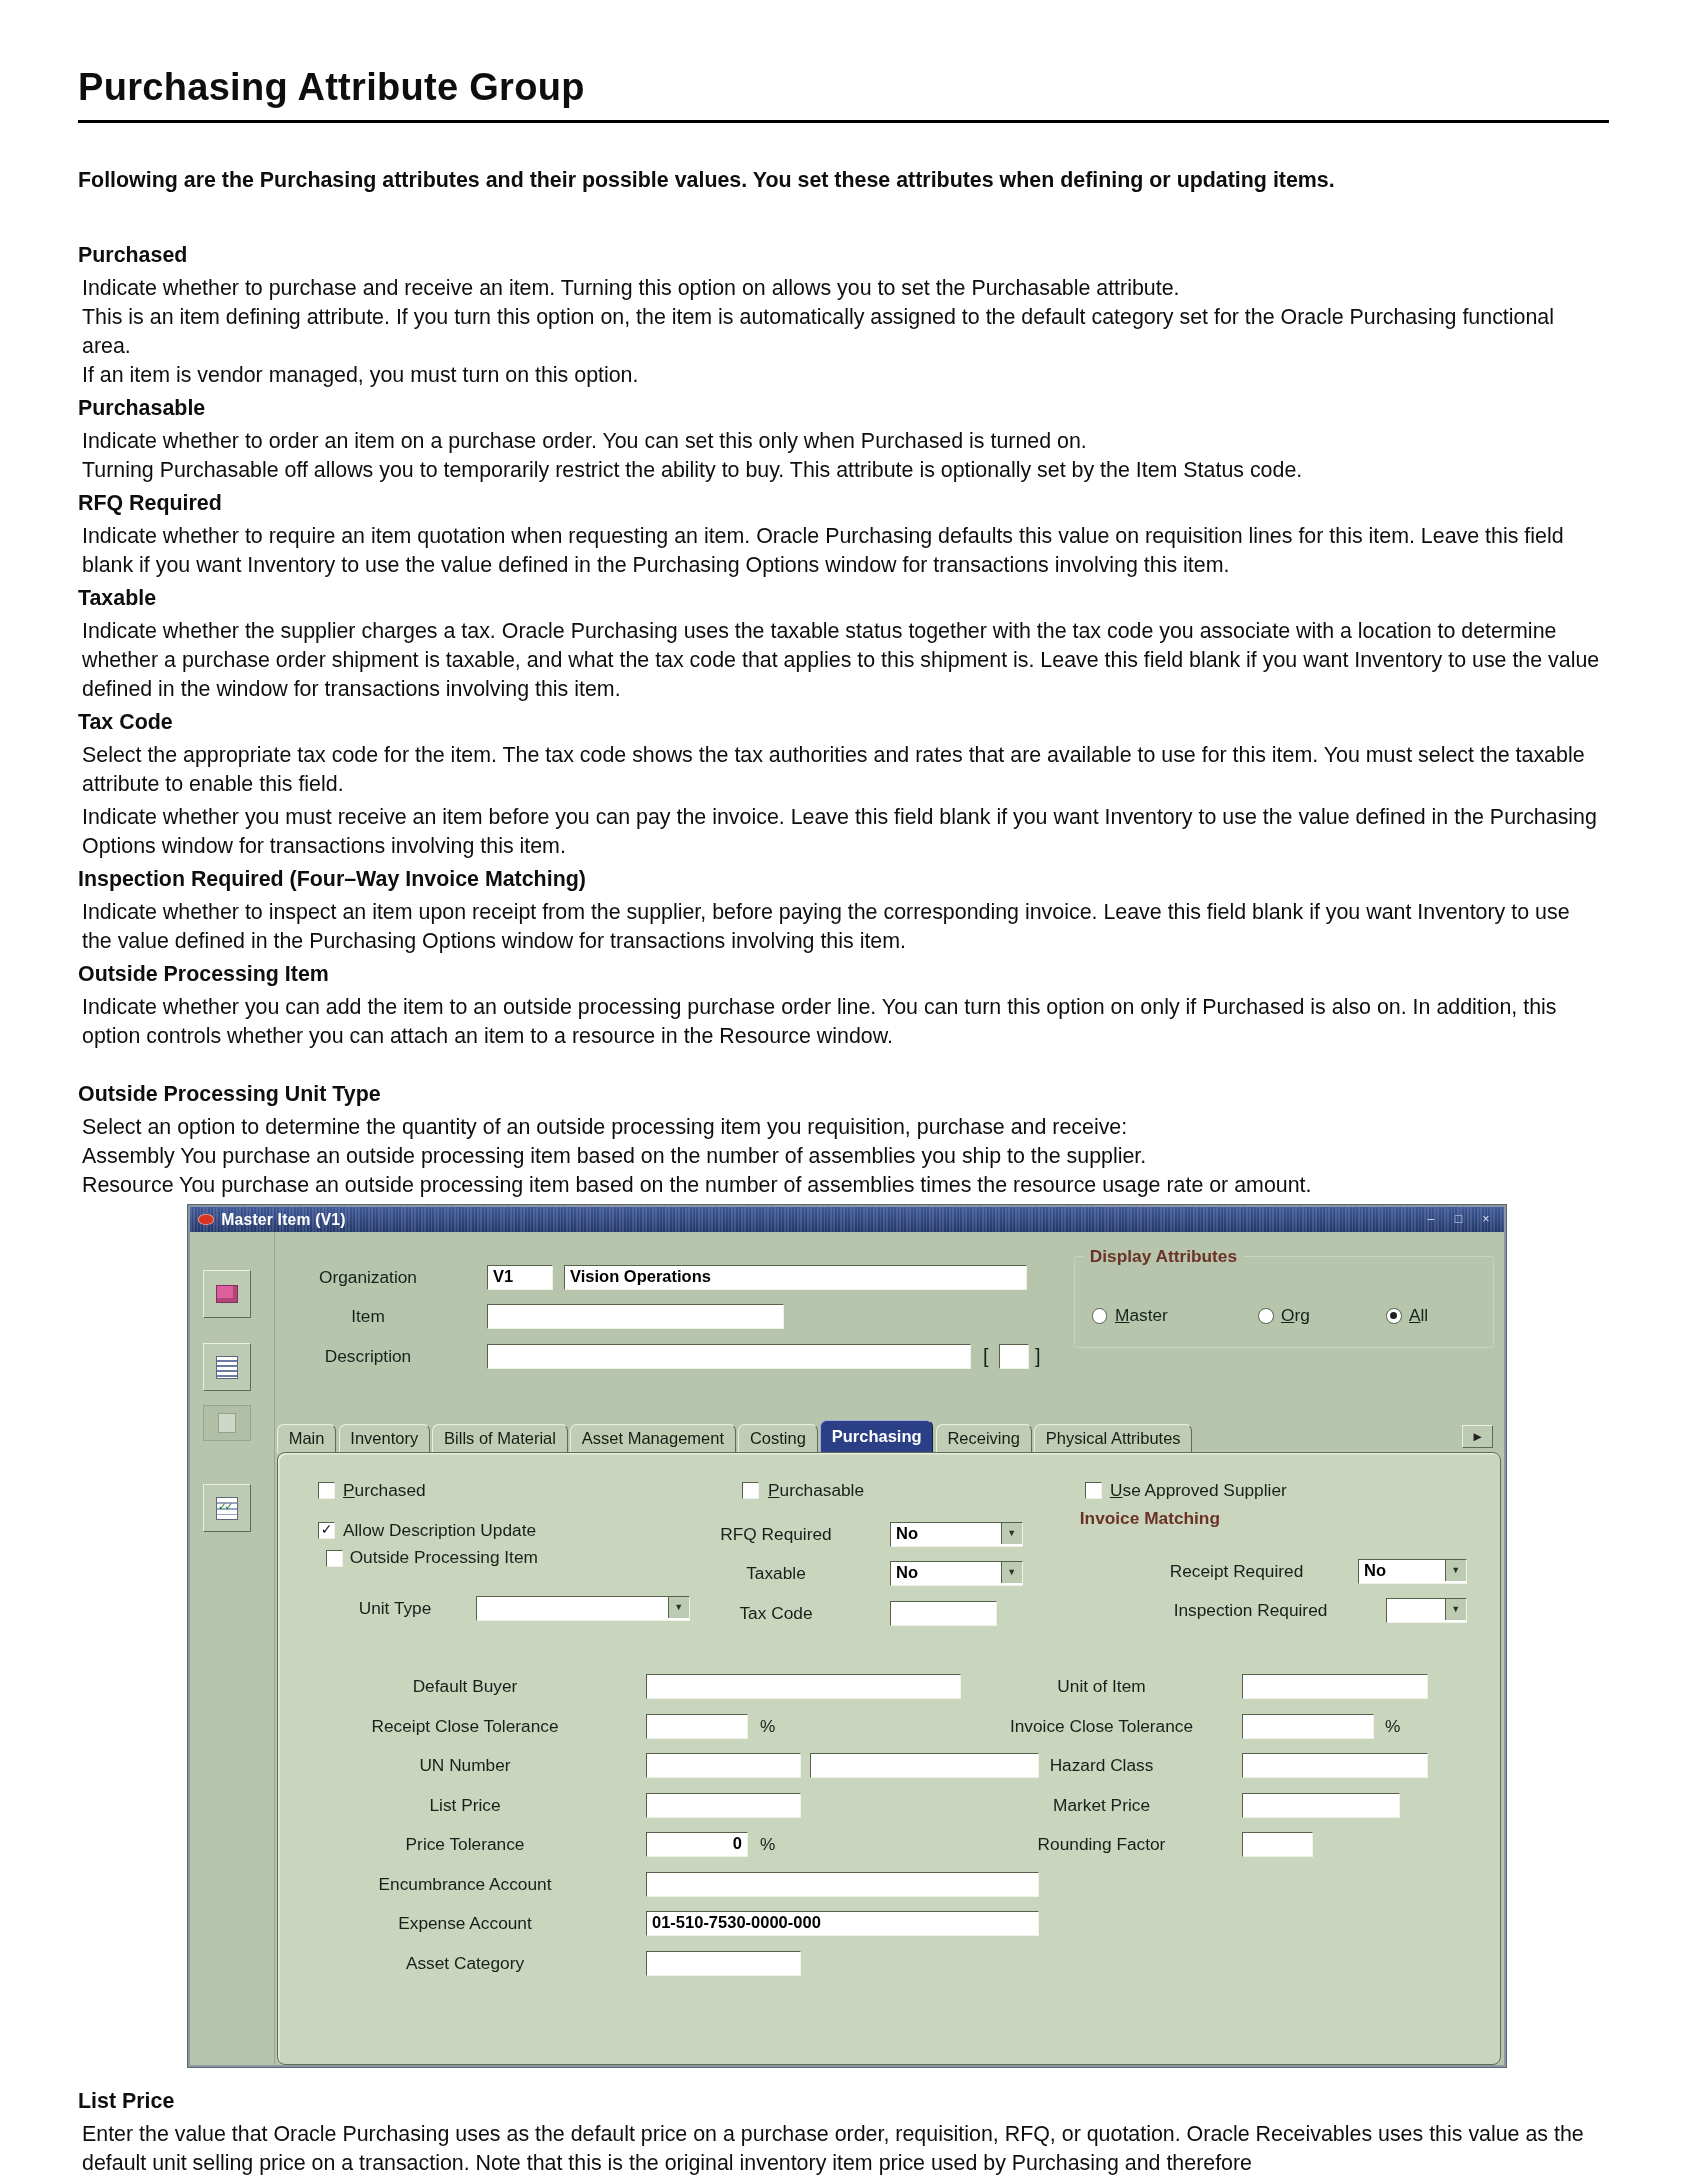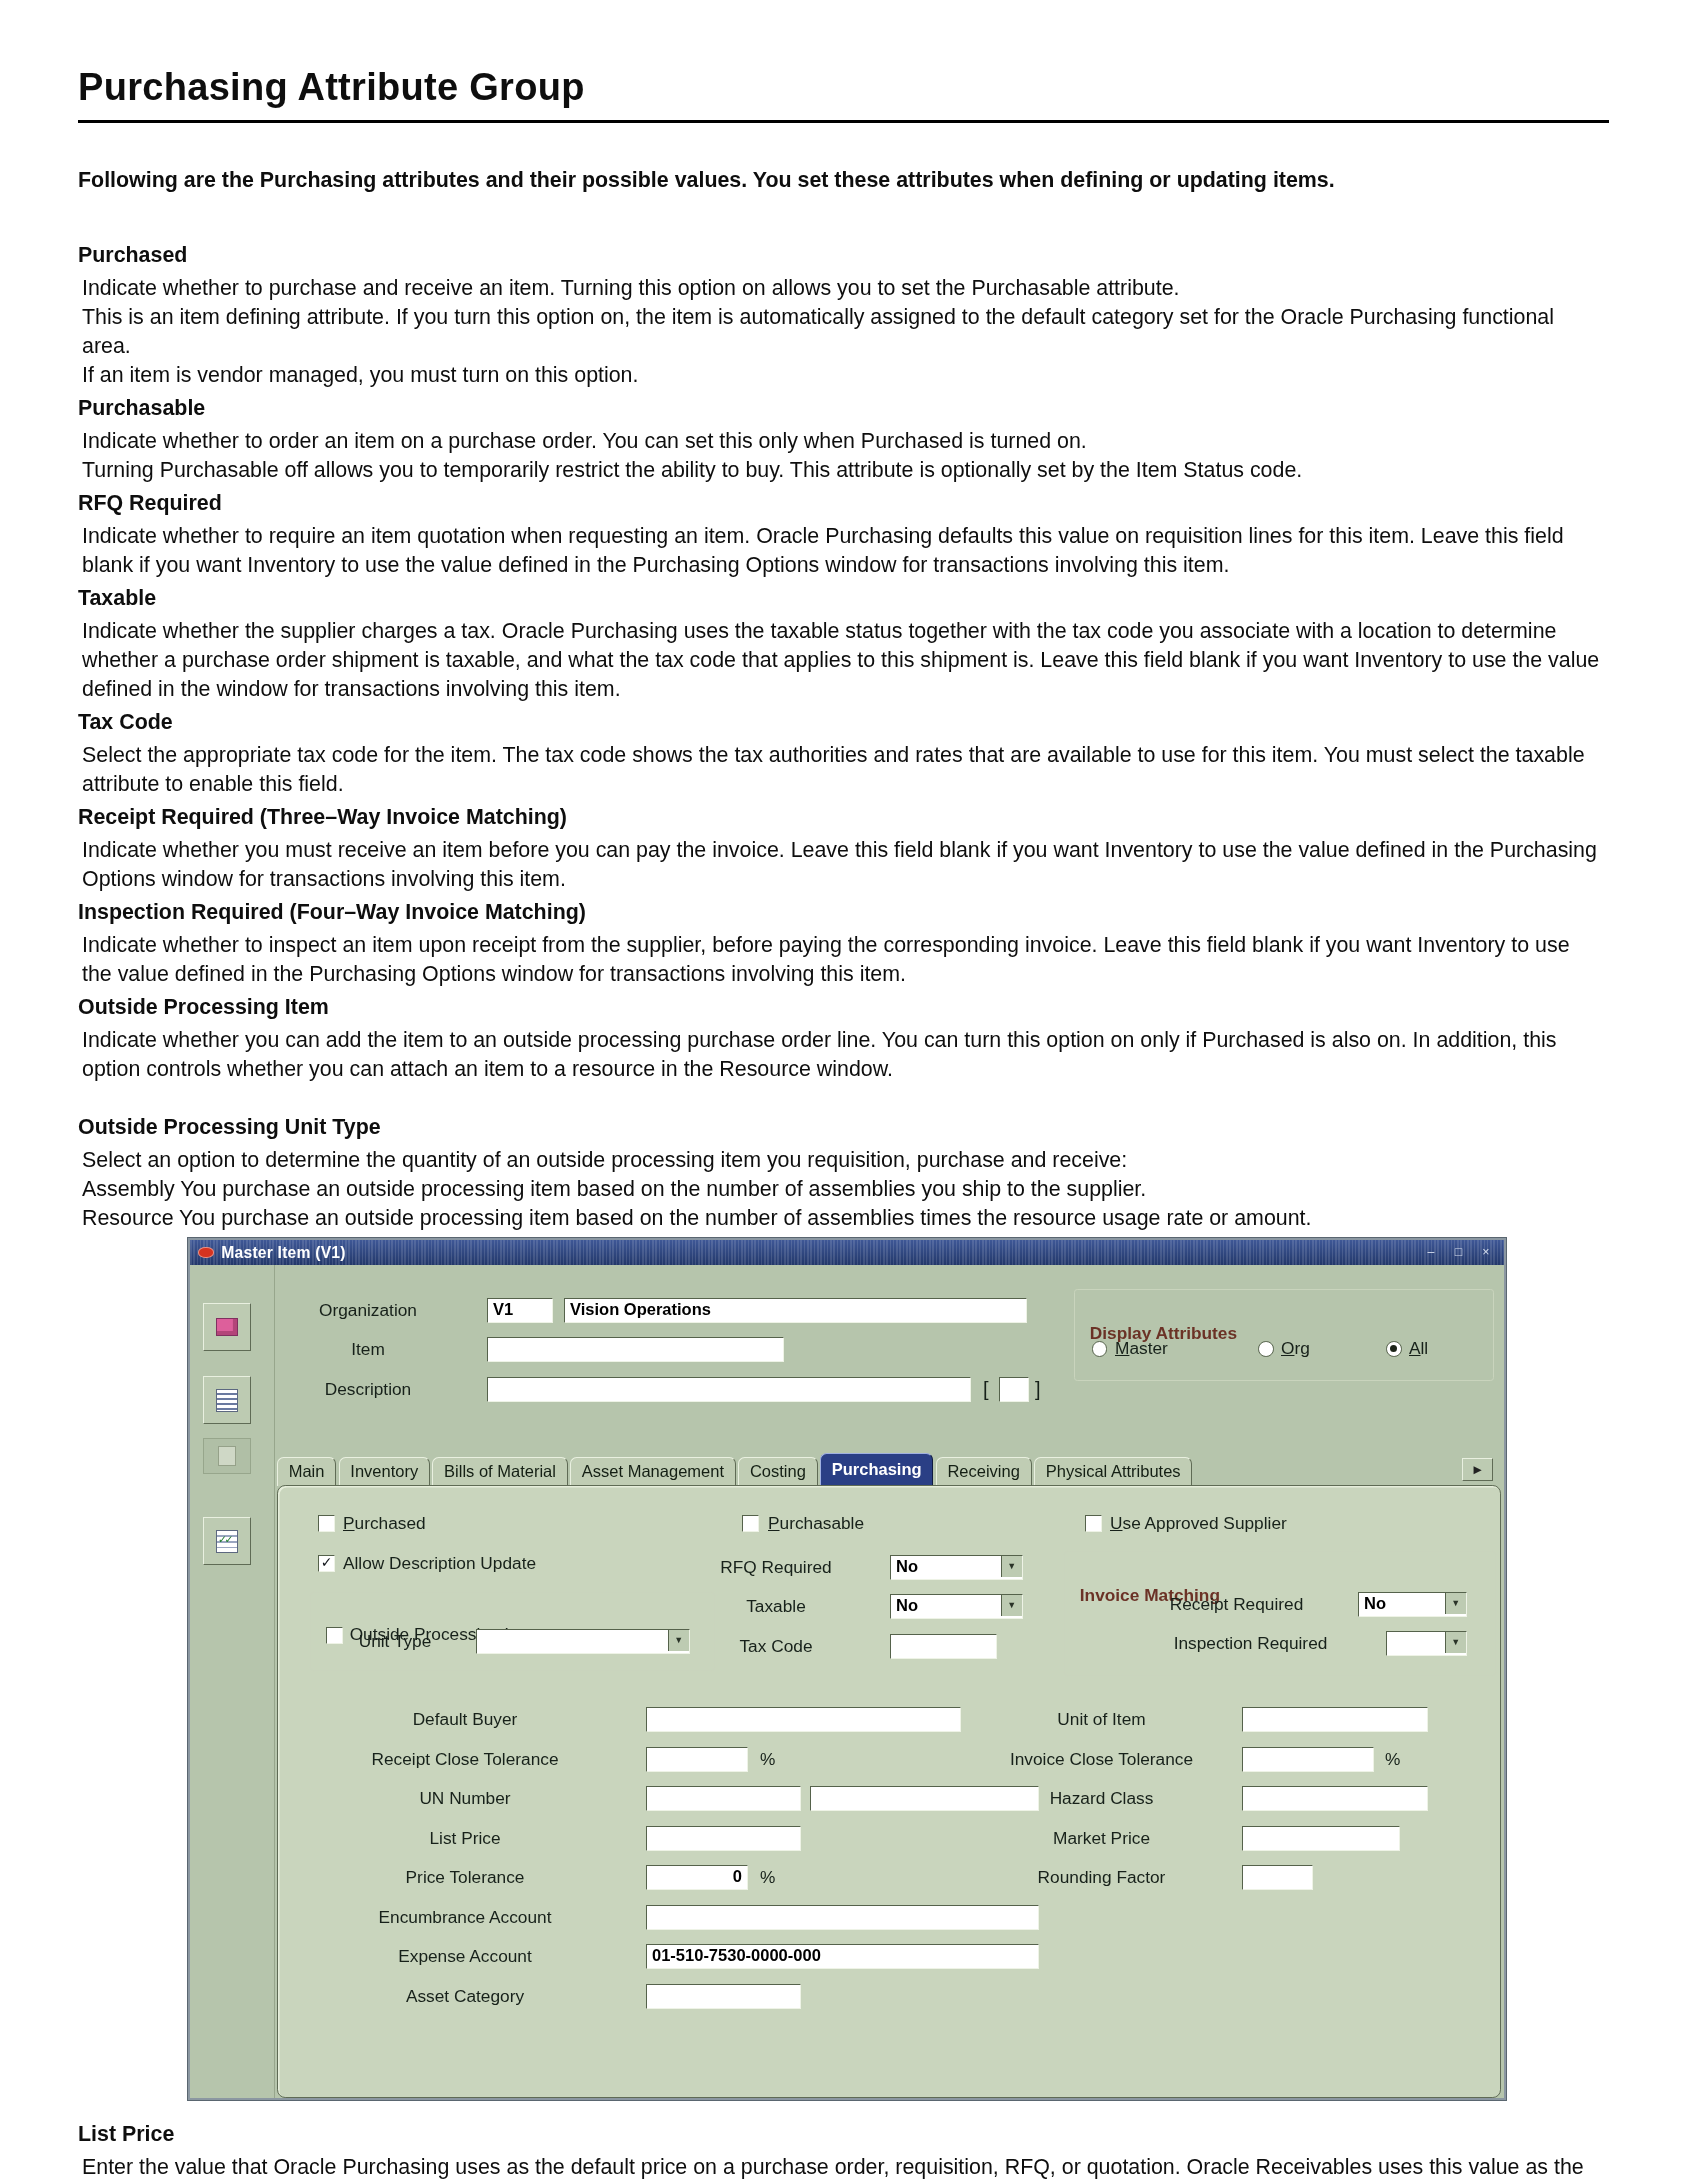--- a/index.html
+++ b/index.html
@@ -74,21 +74,21 @@
     font-size:14px; line-height:13px; text-align:center; color:#10141a; font-weight:bold; }
   .cb-inline { position:relative; display:inline-block; vertical-align:middle; margin-right:6.6px; }
 
   .radio { position:absolute; width:15.7px; height:15.7px; border-radius:50%;
     background:#fff; border:1.6px solid #55624b; }
   .radio.sel::after { content:""; display:block; width:7.4px; height:7.4px; margin:2.5px;
     border-radius:50%; background:#1c2418; }
 
   .grp { position:absolute; border:1.6px groove #c9d4bd; border-radius:3.3px; }
   .grp-title { position:absolute; top:-11.5px; left:8.2px; padding:0 6.6px; font-size:17.3px;
-    font-weight:bold; color:#6b3226; background:#b6c5ac; line-height:21.4px; white-space:nowrap;margin-top:44px; }
+    font-weight:bold; color:#6b3226; background:#b6c5ac; line-height:21.4px; white-space:nowrap; }
   .grp-title.on-panel { background:#c9d5bd; }
   .grp-title.plain { font-weight:normal; color:#17211a; }
 
   .tabs { position:absolute; left:87px; top:213px; height:33px; display:flex;
     align-items:flex-end; gap:2.5px; }
   .tab { height:29px; padding:0 10.7px; background:#c0cdb4;
     border-top:1.6px solid #e9f0e0; border-left:1.6px solid #e9f0e0; border-right:1.6px solid #5f6b55;
     border-radius:6.6px 6.6px 0 0; font-size:16.5px; line-height:27px; color:#141f14; white-space:nowrap; }
   .tab.active { height:33px; background:#2a3f85; color:#fff; font-weight:bold; line-height:31px;
     border-top-color:#9fb0e0; border-left-color:#9fb0e0; border-right-color:#101c40; }
@@ -129,21 +129,20 @@
     </section>
     <section class="sec">
       <h3>Taxable</h3>
       <p>Indicate whether the supplier charges a tax. Oracle Purchasing uses the taxable status together with the tax code you associate with a location to determine whether a purchase order shipment is taxable, and what the tax code that applies to this shipment is. Leave this field blank if you want Inventory to use the value defined in the window for transactions involving this item.</p>
     </section>
     <section class="sec">
       <h3>Tax Code</h3>
       <p>Select the appropriate tax code for the item. The tax code shows the tax authorities and rates that are available to use for this item. You must select the taxable attribute to enable this field.</p>
     </section>
     <section class="sec">
-      <h3>Receipt Required (Three–Way Invoice Matching)</h3>
       <p>Indicate whether you must receive an item before you can pay the invoice. Leave this field blank if you want Inventory to use the value defined in the Purchasing Options window for transactions involving this item.</p>
     </section>
     <section class="sec">
       <h3>Inspection Required (Four–Way Invoice Matching)</h3>
       <p>Indicate whether to inspect an item upon receipt from the supplier, before paying the corresponding invoice. Leave this field blank if you want Inventory to use the value defined in the Purchasing Options window for transactions involving this item.</p>
     </section>
     <section class="sec">
       <h3>Outside Processing Item</h3>
       <p>Indicate whether you can add the item to an outside processing purchase order line. You can turn this option on only if Purchased is also on. In addition, this option controls whether you can attach an item to a resource in the Resource window.</p>
     </section>

